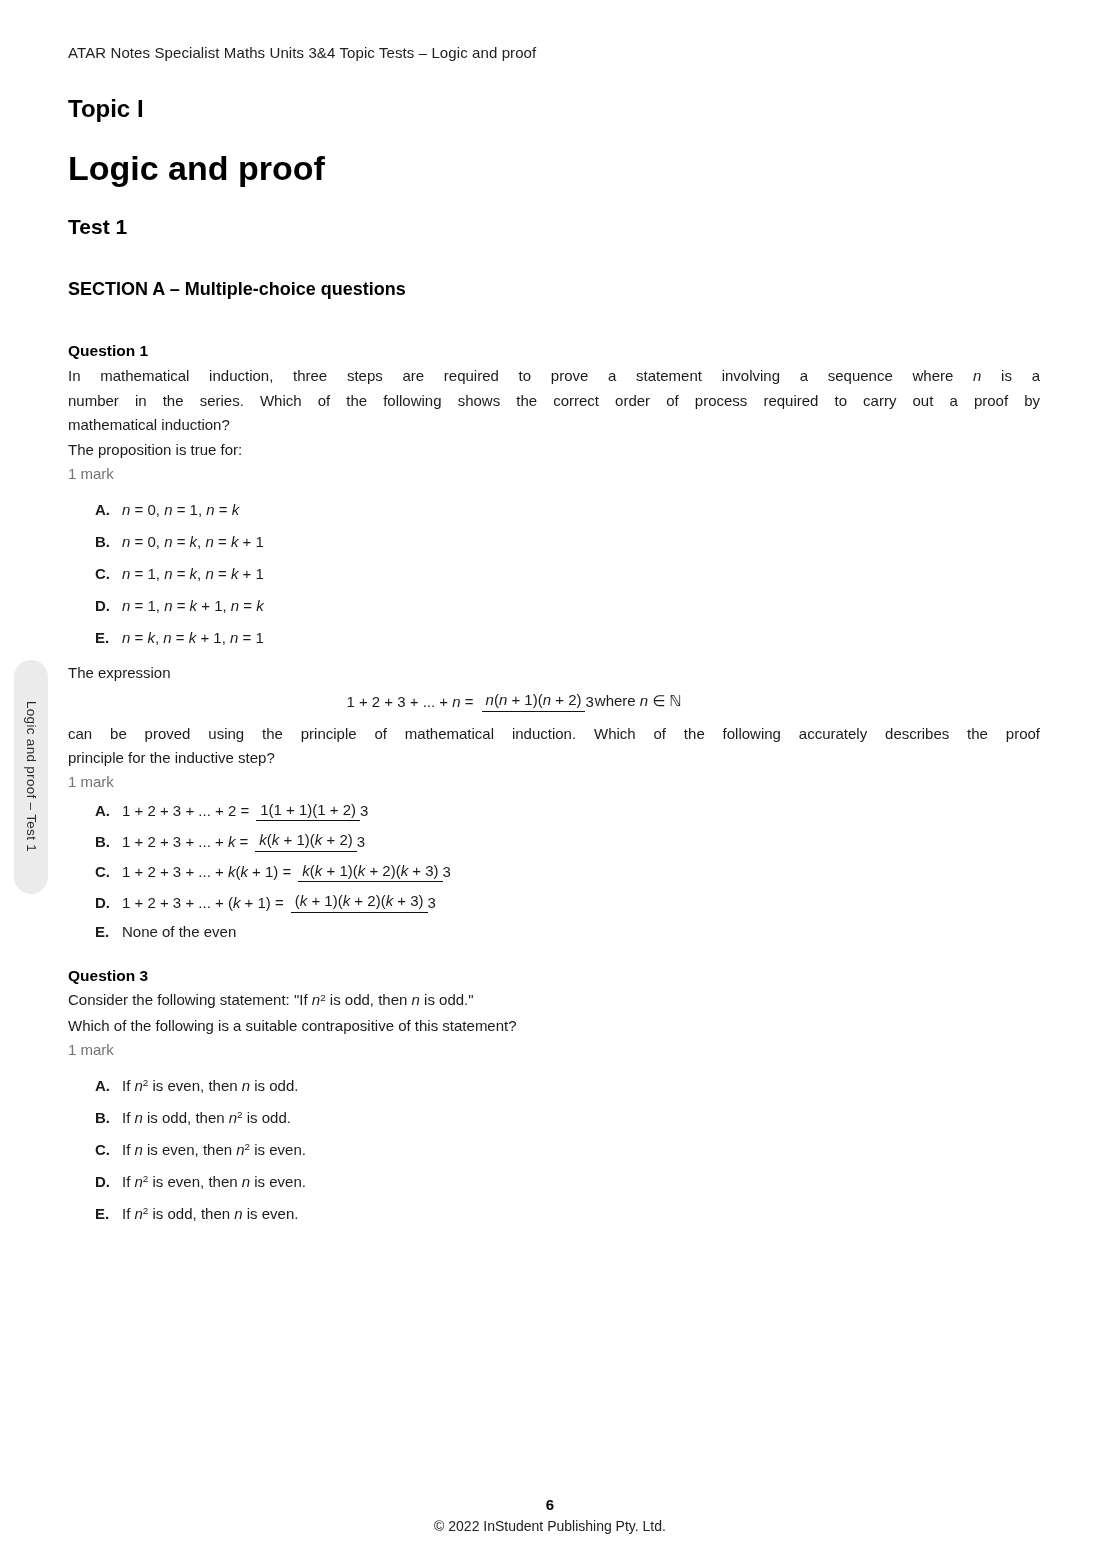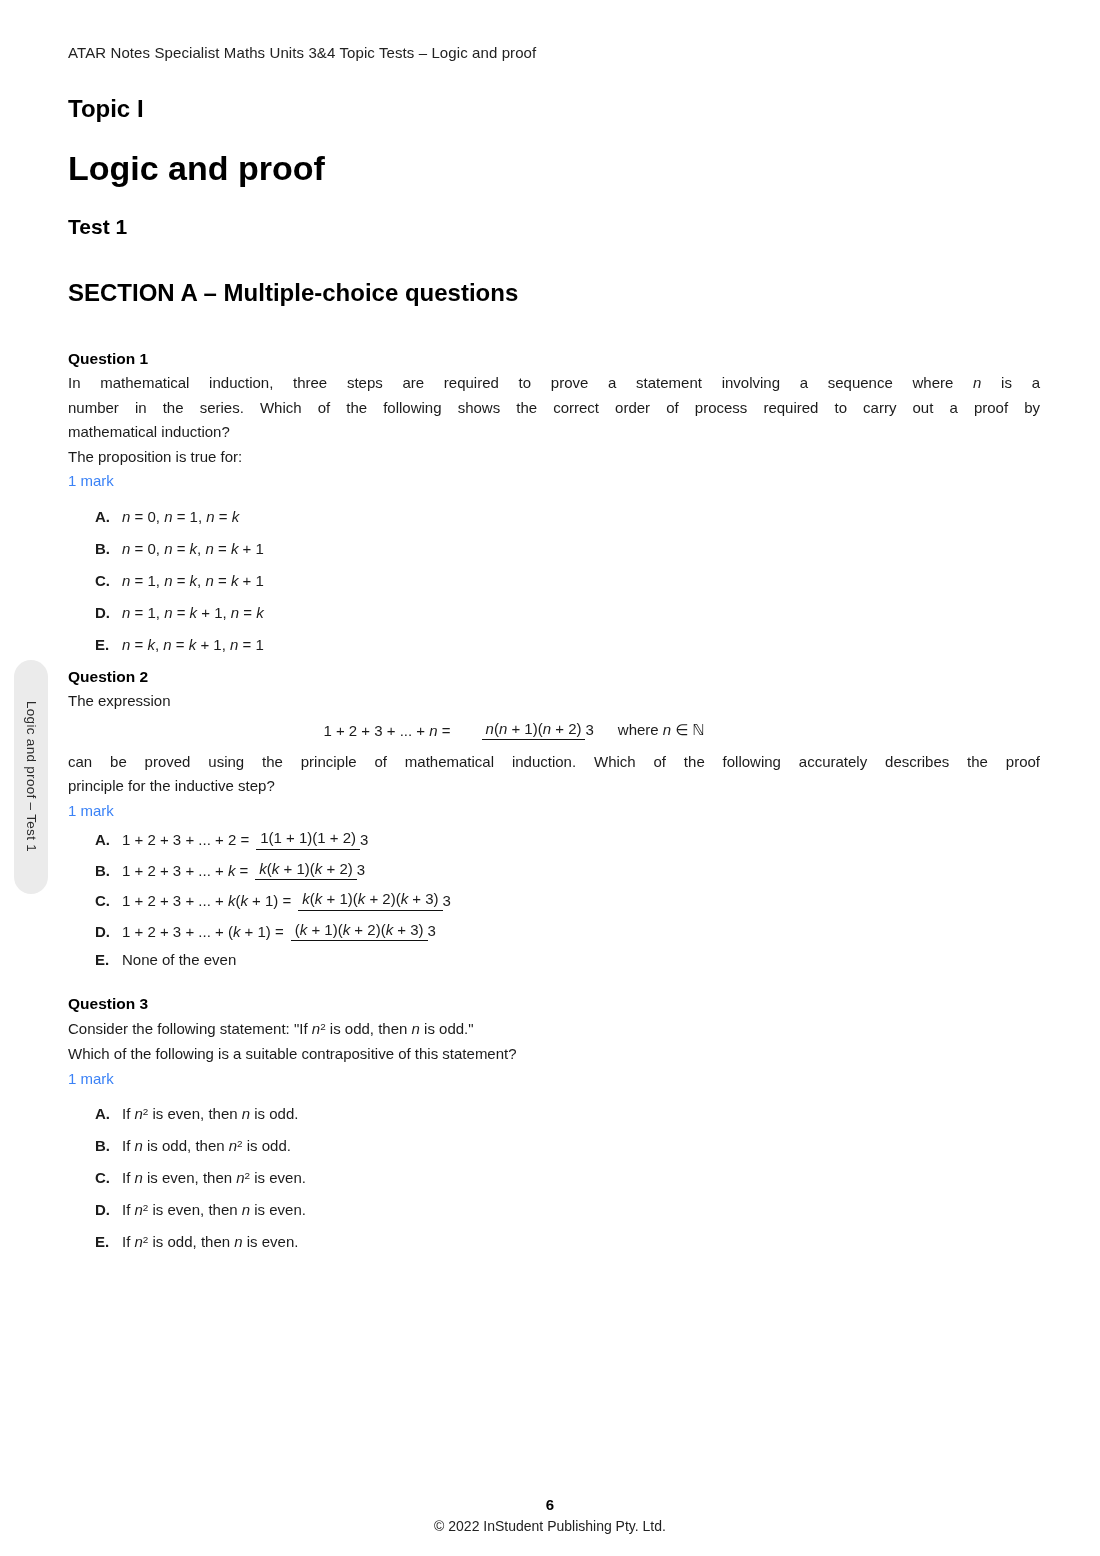--- a/index.html
+++ b/index.html
@@ -11,50 +11,50 @@
     color:#1b1b1b;
     overflow:hidden;
   }
   .content { position:absolute; left:68px; top:4px; width:972px; padding-top:40px; }
 
   .header-line { font-size:15px; color:#222; letter-spacing:0.1px; }
 
   .topic-kicker { margin-top:34px; font-size:24px; font-weight:700; color:#000; line-height:1.15; }
   .topic-title  { margin-top:26px; font-size:34px; font-weight:700; color:#000; line-height:1.15; }
   .test-label   { margin-top:26px; font-size:21px; font-weight:700; color:#000; line-height:1.2; }
-  .section-heading { margin-top:40px; font-size:24px; font-weight:700; color:#000; line-height:1.2; }
+  .section-heading { margin-top:40px; font-size:18px; font-weight:700; color:#000; line-height:1.2; }
 
   .question { }
   .q1 { margin-top:42px; }
   .q2 { margin-top:11px; }
   .q3 { margin-top:27px; }
   .q-label { font-size:15.5px; font-weight:700; color:#000; line-height:1.2; }
 
   .q-body { margin-top:3px; font-size:15px; line-height:24.5px; }
   .jline { text-align:justify; text-align-last:justify; }
   .jline-last { text-align:left; text-align-last:left; }
 
   .lead-row { display:flex; justify-content:flex-start; align-items:baseline;
               font-size:15px; line-height:24.5px;flex-direction:column; }
-  .marks { font-size:15px; color:#3b82f6; white-space:nowrap; }
+  .marks { font-size:15px; color:#737373; white-space:nowrap; }
 
   .options { margin-top:14px; margin-left:27px; font-size:15px; }
   .option { display:flex; align-items:center; line-height:17px; margin-bottom:15px; }
   .letter { font-weight:700; width:27px; flex:0 0 27px; }
   .opt-text, .opt-math { white-space:nowrap; }
 
   .options-frac { margin-top:6px; }
   .option-frac { margin-bottom:10px; }
   .frac { display:inline-flex; flex-direction:row; align-items:center;
           vertical-align:middle; margin-left:7px; line-height:18.5px; }
   .frac .num { display:block; border-bottom:1.3px solid #111; padding:0 4px 1px; }
   .frac .den { display:block; padding-top:1px; }
 
   .equation { margin-top:6px; margin-right:80px; display:flex; justify-content:center;
-              align-items:center; font-size:15px; gap:24px; }
+              align-items:center; font-size:15px; gap:1px; }
   .q2-lead { margin-top:3px; font-size:15px; line-height:24.5px; }
   .q2-body { margin-top:9px; font-size:15px; line-height:25px; }
 
   .statement-line { margin-top:3px; font-size:15px; line-height:24.5px; }
   .q3-lead-row { margin-top:1px; }
 
   sup { font-size:0.66em; line-height:0; position:relative; top:-0.45em; vertical-align:baseline; }
   i { font-style:italic; }
 
   .side-tab {
@@ -117,21 +117,20 @@
           <span class="opt-math"><i>n</i> = 1, <i>n</i> = <i>k</i> + 1, <i>n</i> = <i>k</i></span>
         </div>
         <div class="option">
           <span class="letter">E.</span>
           <span class="opt-math"><i>n</i> = <i>k</i>, <i>n</i> = <i>k</i> + 1, <i>n</i> = 1</span>
         </div>
       </div>
     </div>
 
     <div class="question q2">
-      <div class="q-label">Question 2</div>
       <div class="q2-lead">The expression</div>
       <div class="equation">
         <span>1 + 2 + 3 + ... + <i>n</i> =</span>
         <span class="frac">
           <span class="num"><i>n</i>(<i>n</i> + 1)(<i>n</i> + 2)</span>
           <span class="den">3</span>
         </span>
         <span>where <i>n</i> ∈ ℕ</span>
       </div>
       <div class="q2-body">

